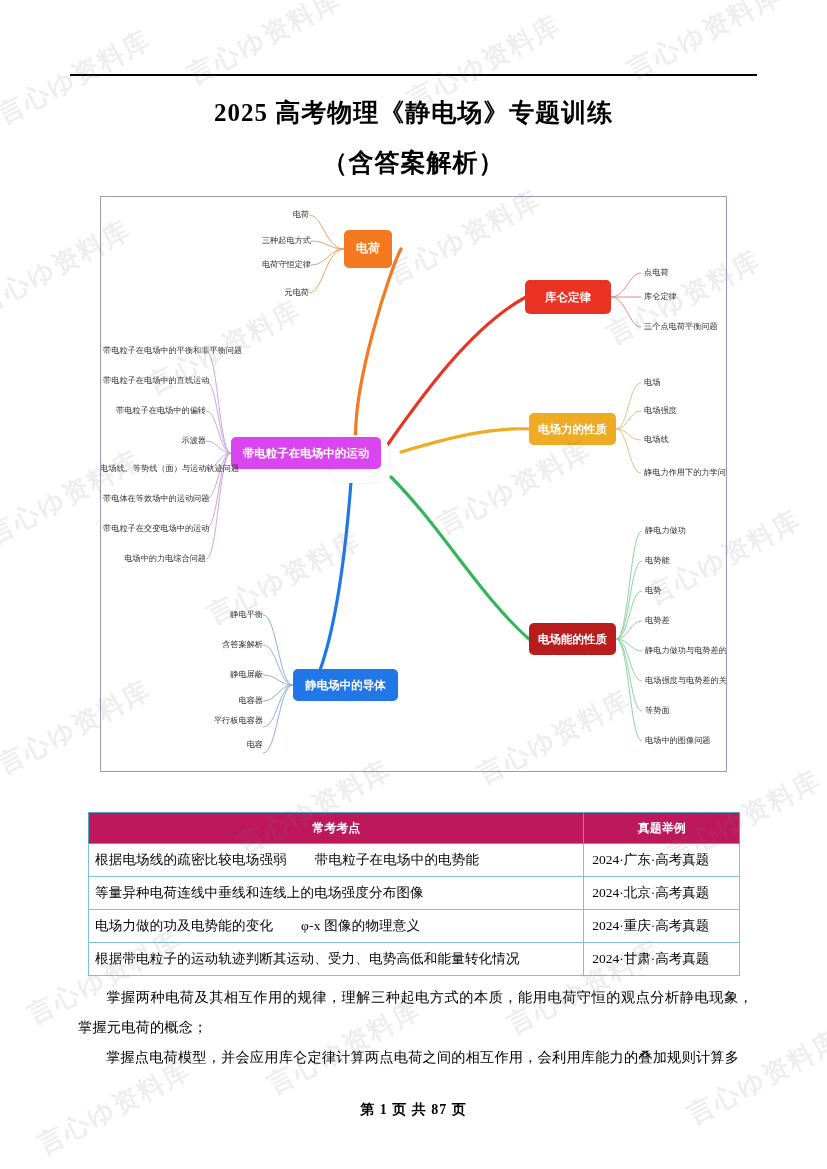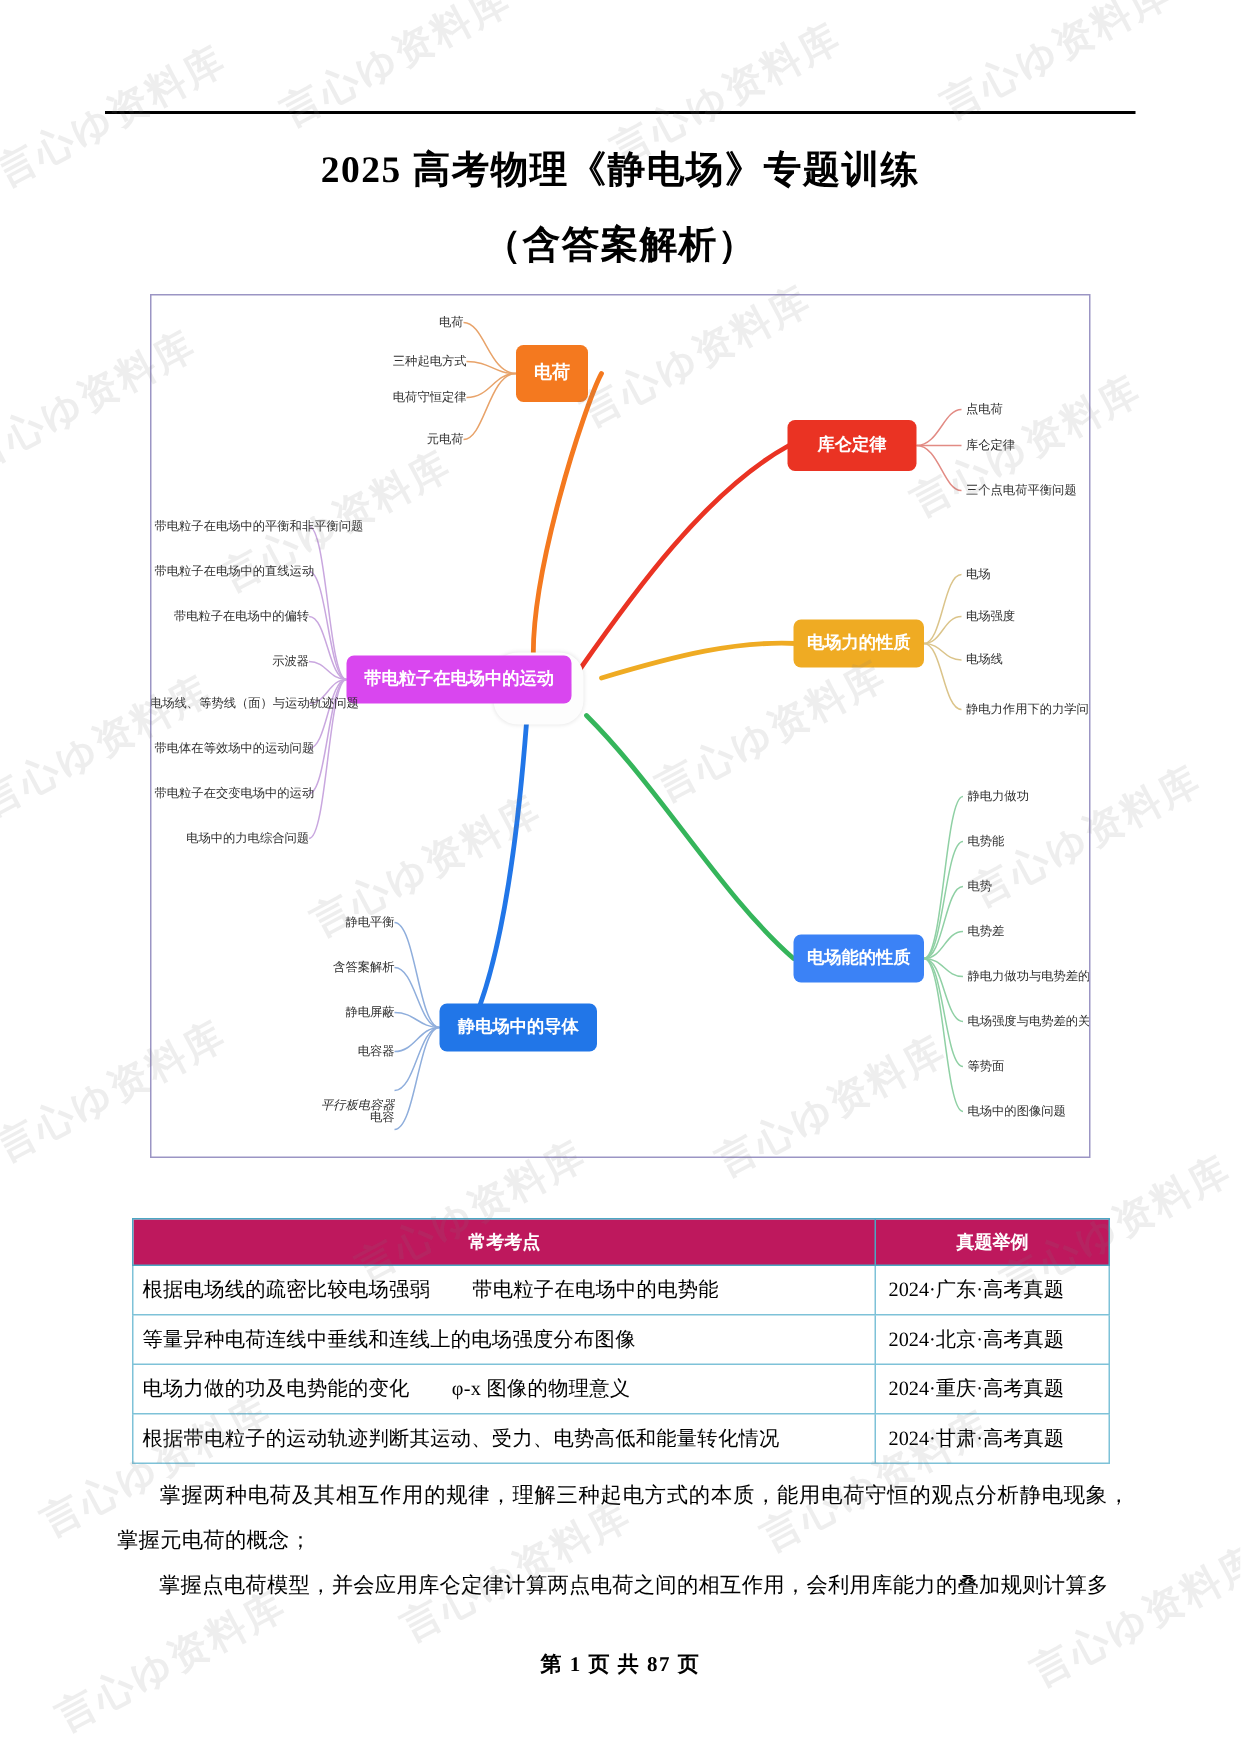--- a/index.html
+++ b/index.html
@@ -302,21 +302,21 @@
   <div class="leaf right" style="left:543px; top:126px;">三个点电荷平衡问题</div>
 
   <div class="node" style="left:428px; top:216px; width:87px; height:32px; background:#EFAB23; font-size:11.5px;">
     <span>电场力的性质</span>
   </div>
   <div class="leaf right" style="left:543px; top:182px;">电场</div>
   <div class="leaf right" style="left:543px; top:210px;">电场强度</div>
   <div class="leaf right" style="left:543px; top:239px;">电场线</div>
   <div class="leaf right" style="left:543px; top:272px;">静电力作用下的力学问题</div>
 
-  <div class="node" style="left:428px; top:426px; width:87px; height:32px; background:#3b82f6; font-size:11.5px;">
+  <div class="node" style="left:428px; top:426px; width:87px; height:32px; background:#b91c1c; font-size:11.5px;">
     <span>电场能的性质</span>
   </div>
   <div class="leaf right" style="left:544px; top:330px;">静电力做功</div>
   <div class="leaf right" style="left:544px; top:360px;">电势能</div>
   <div class="leaf right" style="left:544px; top:390px;">电势</div>
   <div class="leaf right" style="left:544px; top:420px;">电势差</div>
   <div class="leaf right" style="left:544px; top:450px;">静电力做功与电势差的关系</div>
   <div class="leaf right" style="left:544px; top:480px;">电场强度与电势差的关系</div>
   <div class="leaf right" style="left:544px; top:510px;">等势面</div>
   <div class="leaf right" style="left:544px; top:540px;">电场中的图像问题</div>
@@ -334,21 +334,21 @@
   <div class="leaf left" style="left:2px; top:358px; width:103px;">电场中的力电综合问题</div>
 
   <div class="node" style="left:192px; top:472px; width:105px; height:32px; background:#2176E8; font-size:11.5px;">
     <span>静电场中的导体</span>
   </div>
   <div class="leaf left" style="left:92px; top:414px; width:70px;">静电平衡</div>
   <div class="leaf left" style="left:92px; top:444px; width:70px;">含答案解析</div>
   <div class="leaf left" style="left:92px; top:474px; width:70px;">静电屏蔽</div>
   <div class="leaf left" style="left:92px; top:500px; width:70px;">电容器</div>
   <div class="leaf left" style="left:92px; top:544px; width:70px;">电容</div>
-  <div class="leaf left" style="left:88px; top:536px; width:74px;font-style:italic;">平行板电容器</div>
+  <div class="leaf left" style="left:88px; top:520px; width:74px;">平行板电容器</div>
 
 </div>
 
 <div class="tbl-wrap">
   <table class="exam">
     <thead>
       <tr>
         <th class="c1">常考考点</th>
         <th class="c2">真题举例</th>
       </tr>

